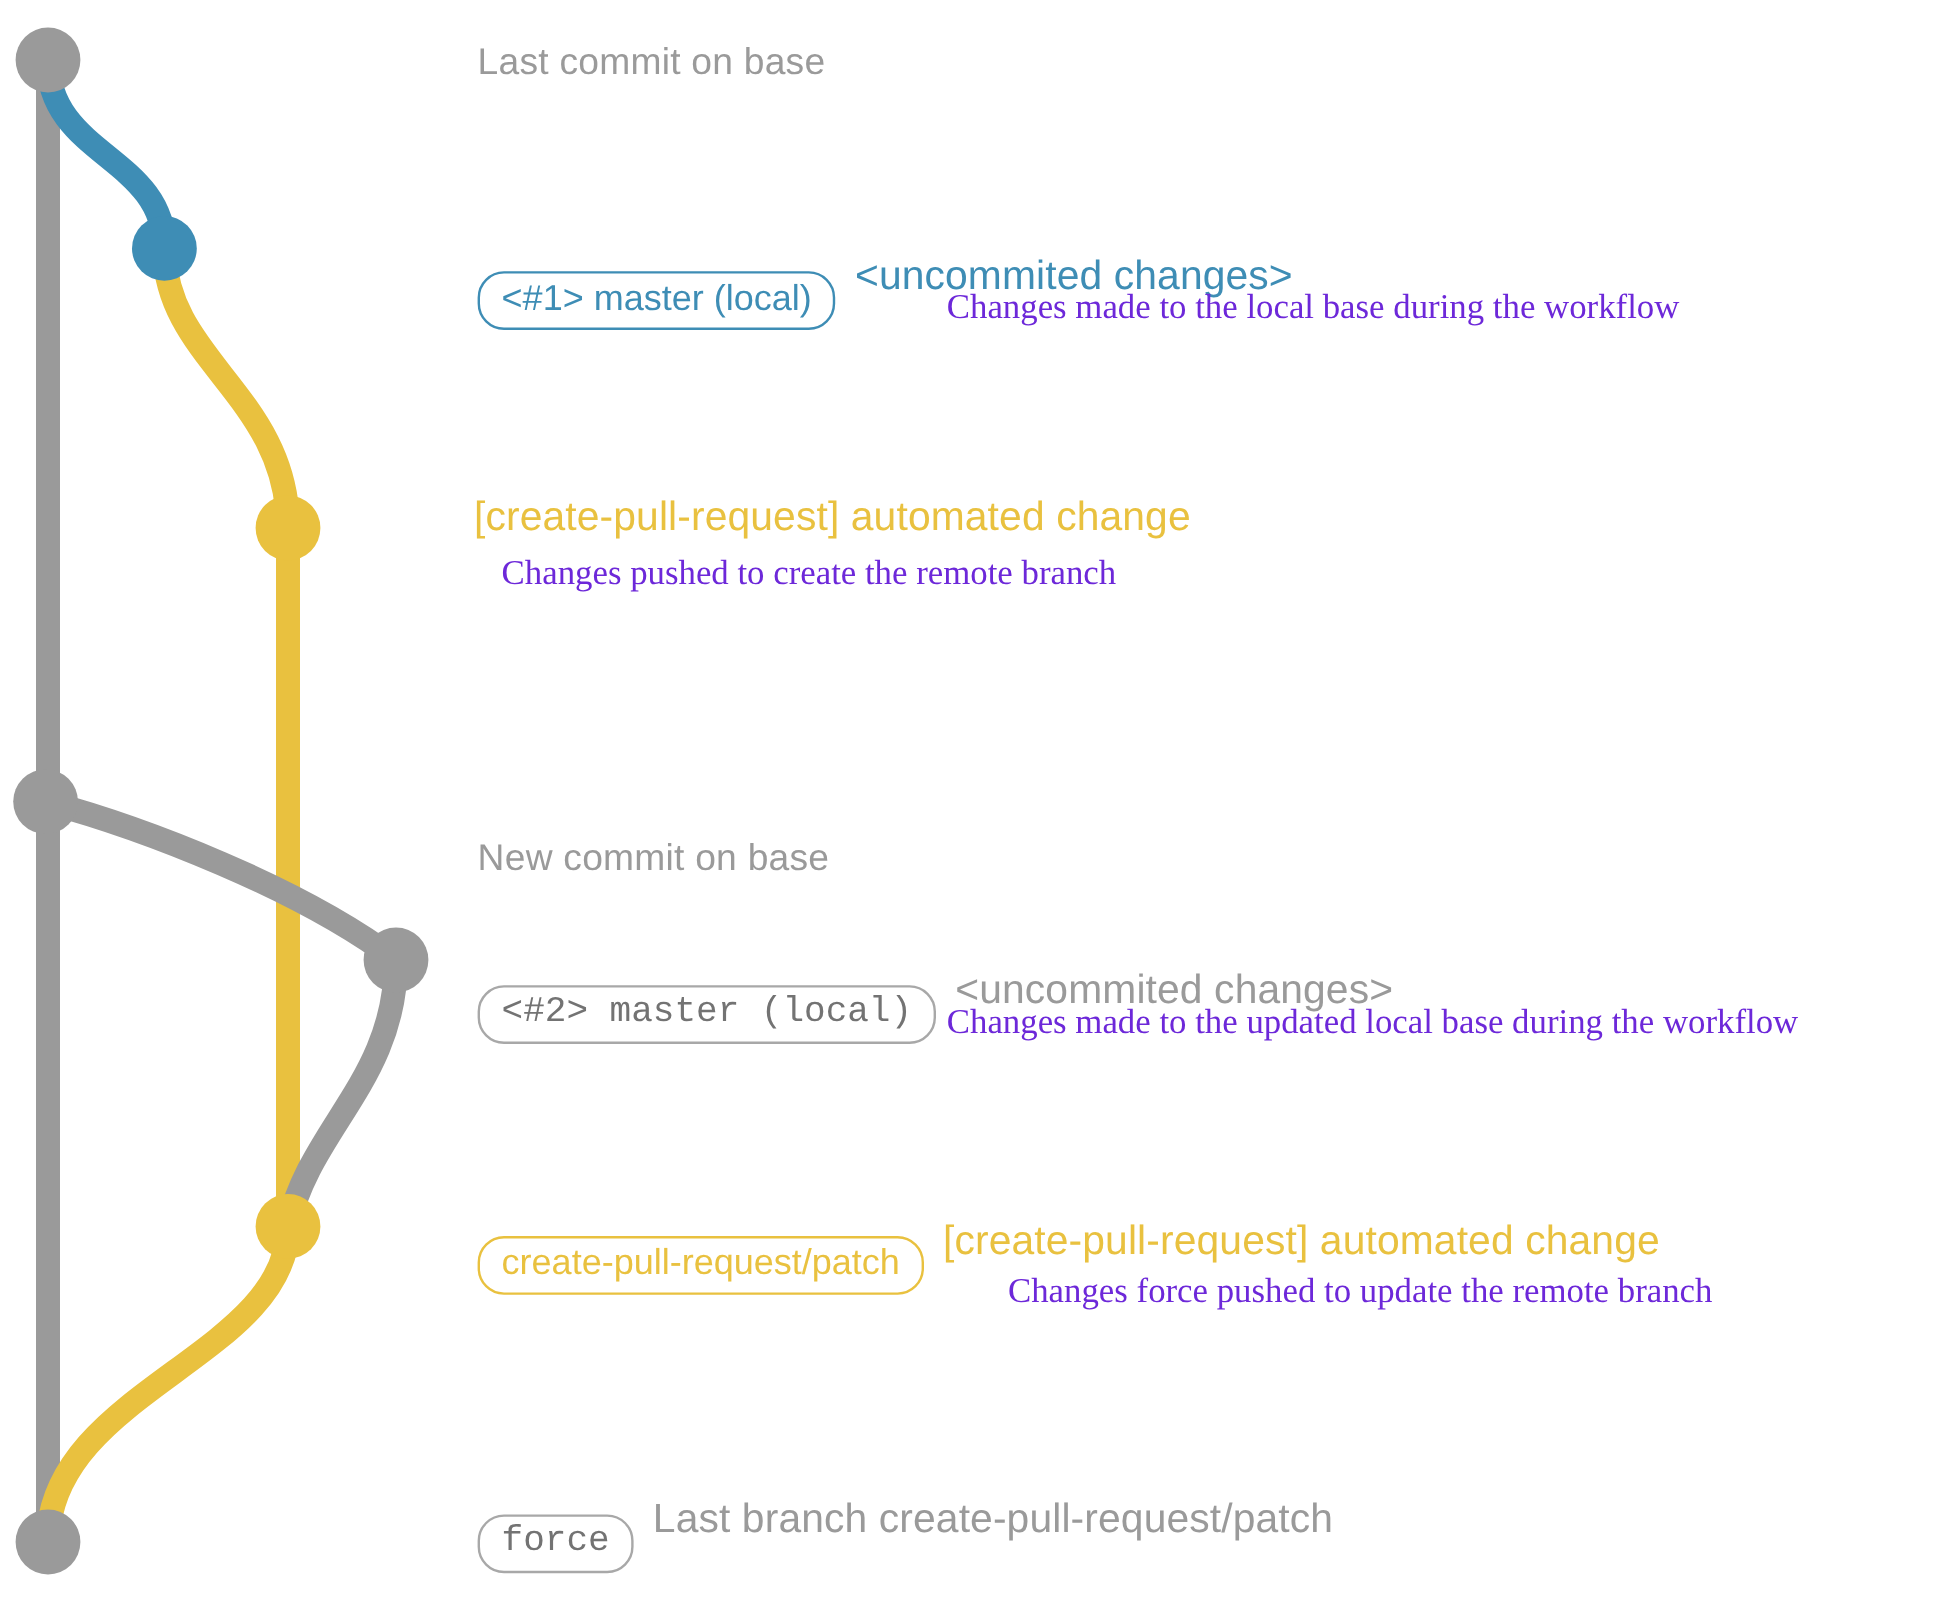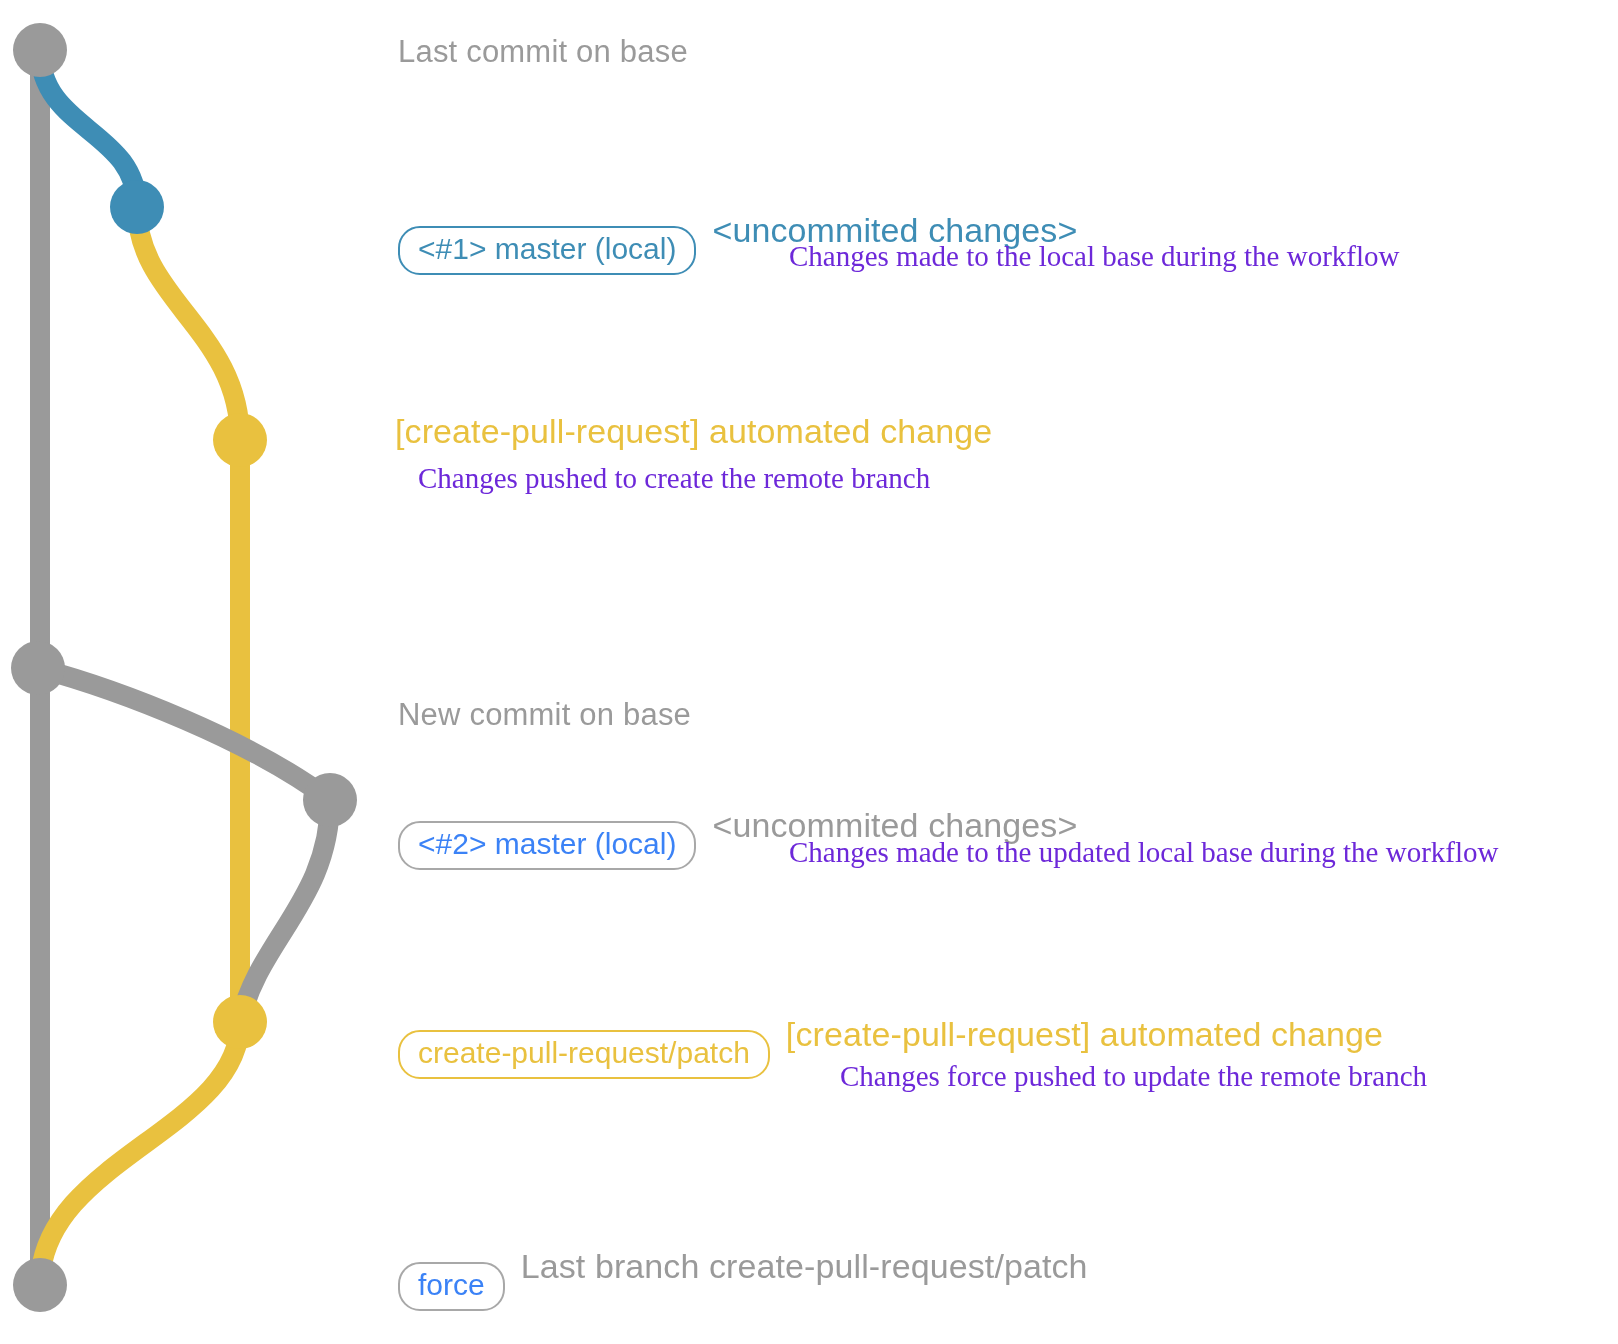--- a/index.html
+++ b/index.html
@@ -45,21 +45,21 @@
     padding: 6px 18px 9px 18px;
     font-family: "Liberation Sans", sans-serif;
     font-size: 30px;
     line-height: 1;
     color: #9a9a9a;
     background: #ffffff;
     margin-top: 40px;
   }
   .badge.blue { border-color: #3e8db5; color: #3e8db5; }
   .badge.yellow { border-color: #e9c13f; color: #e9c13f; }
-  .badge.gray { border-color: #a8a8a8; color: #3b82f6; }
+  .badge.gray { border-color: #a8a8a8; color: #737373; font-family: Liberation Mono, monospace; }
   .commit-msg {
     font-family: Liberation Sans, sans-serif;
     font-size: 34px;
     margin-left: 16px;
     letter-spacing: 0.1px;
   }
   .commit-msg.blue { color: #3e8db5; }
   .commit-msg.yellow { color: #e9c13f; }
   .commit-msg.gray { color: #9a9a9a; }
   .desc {

